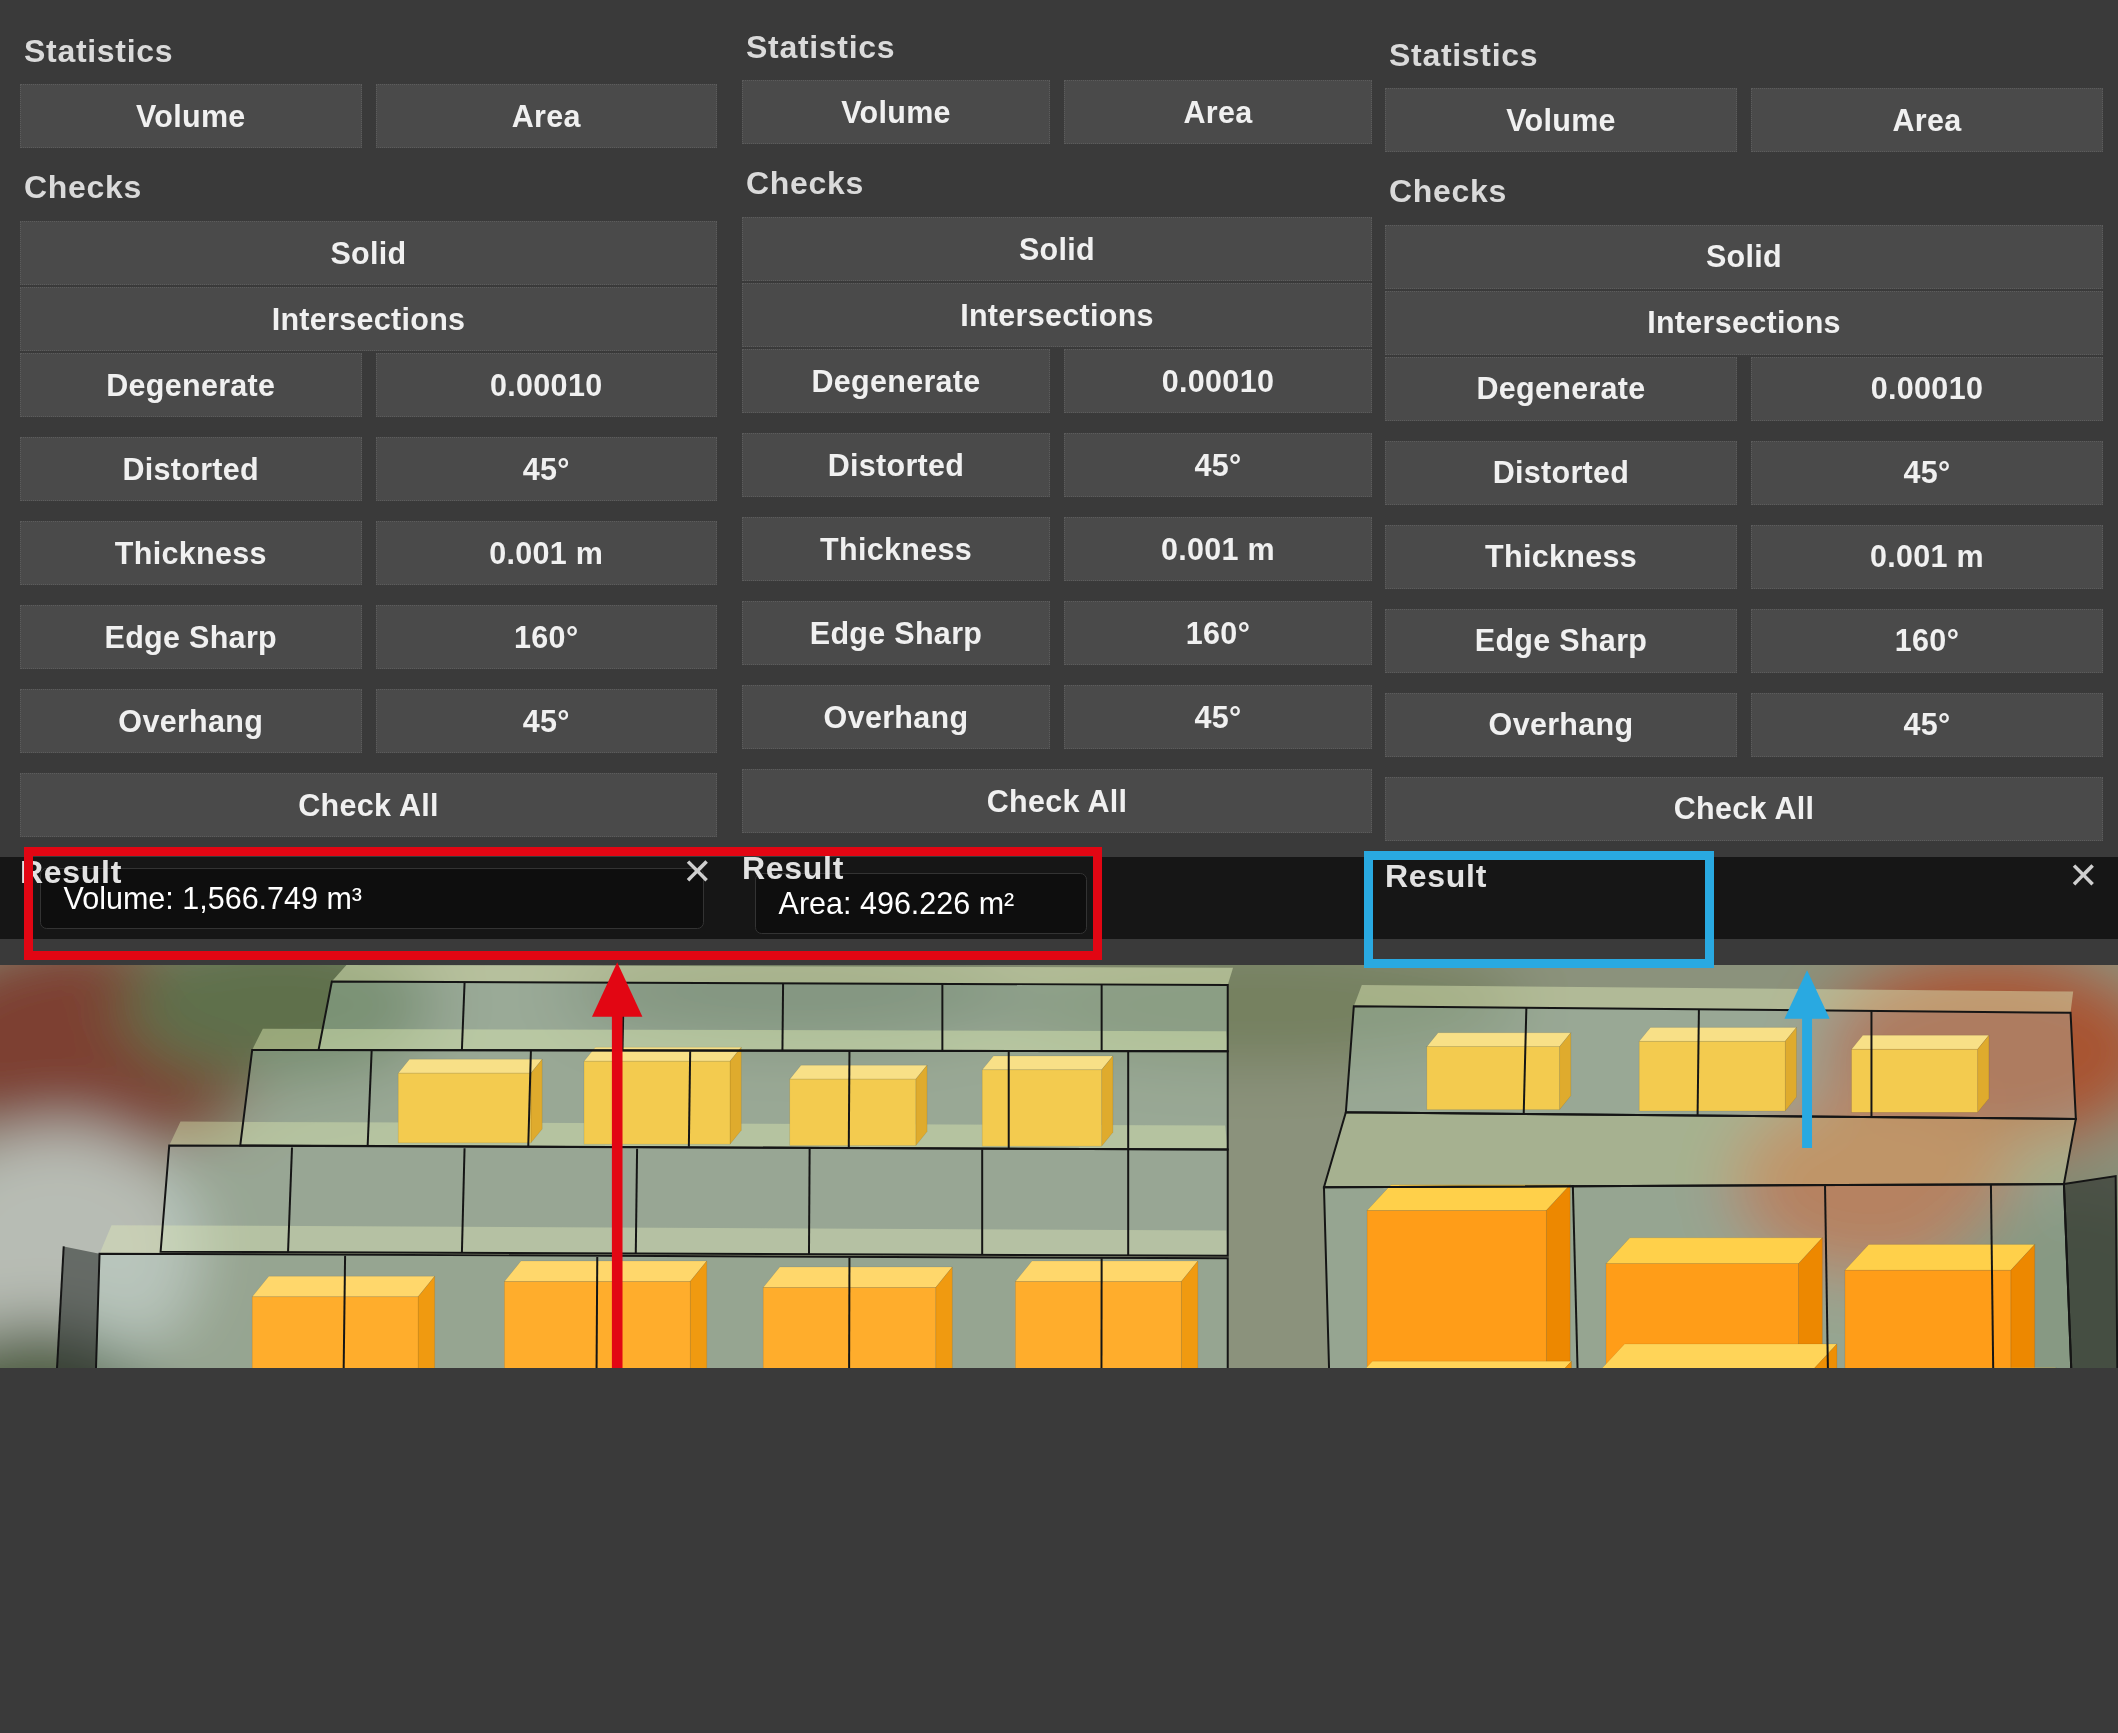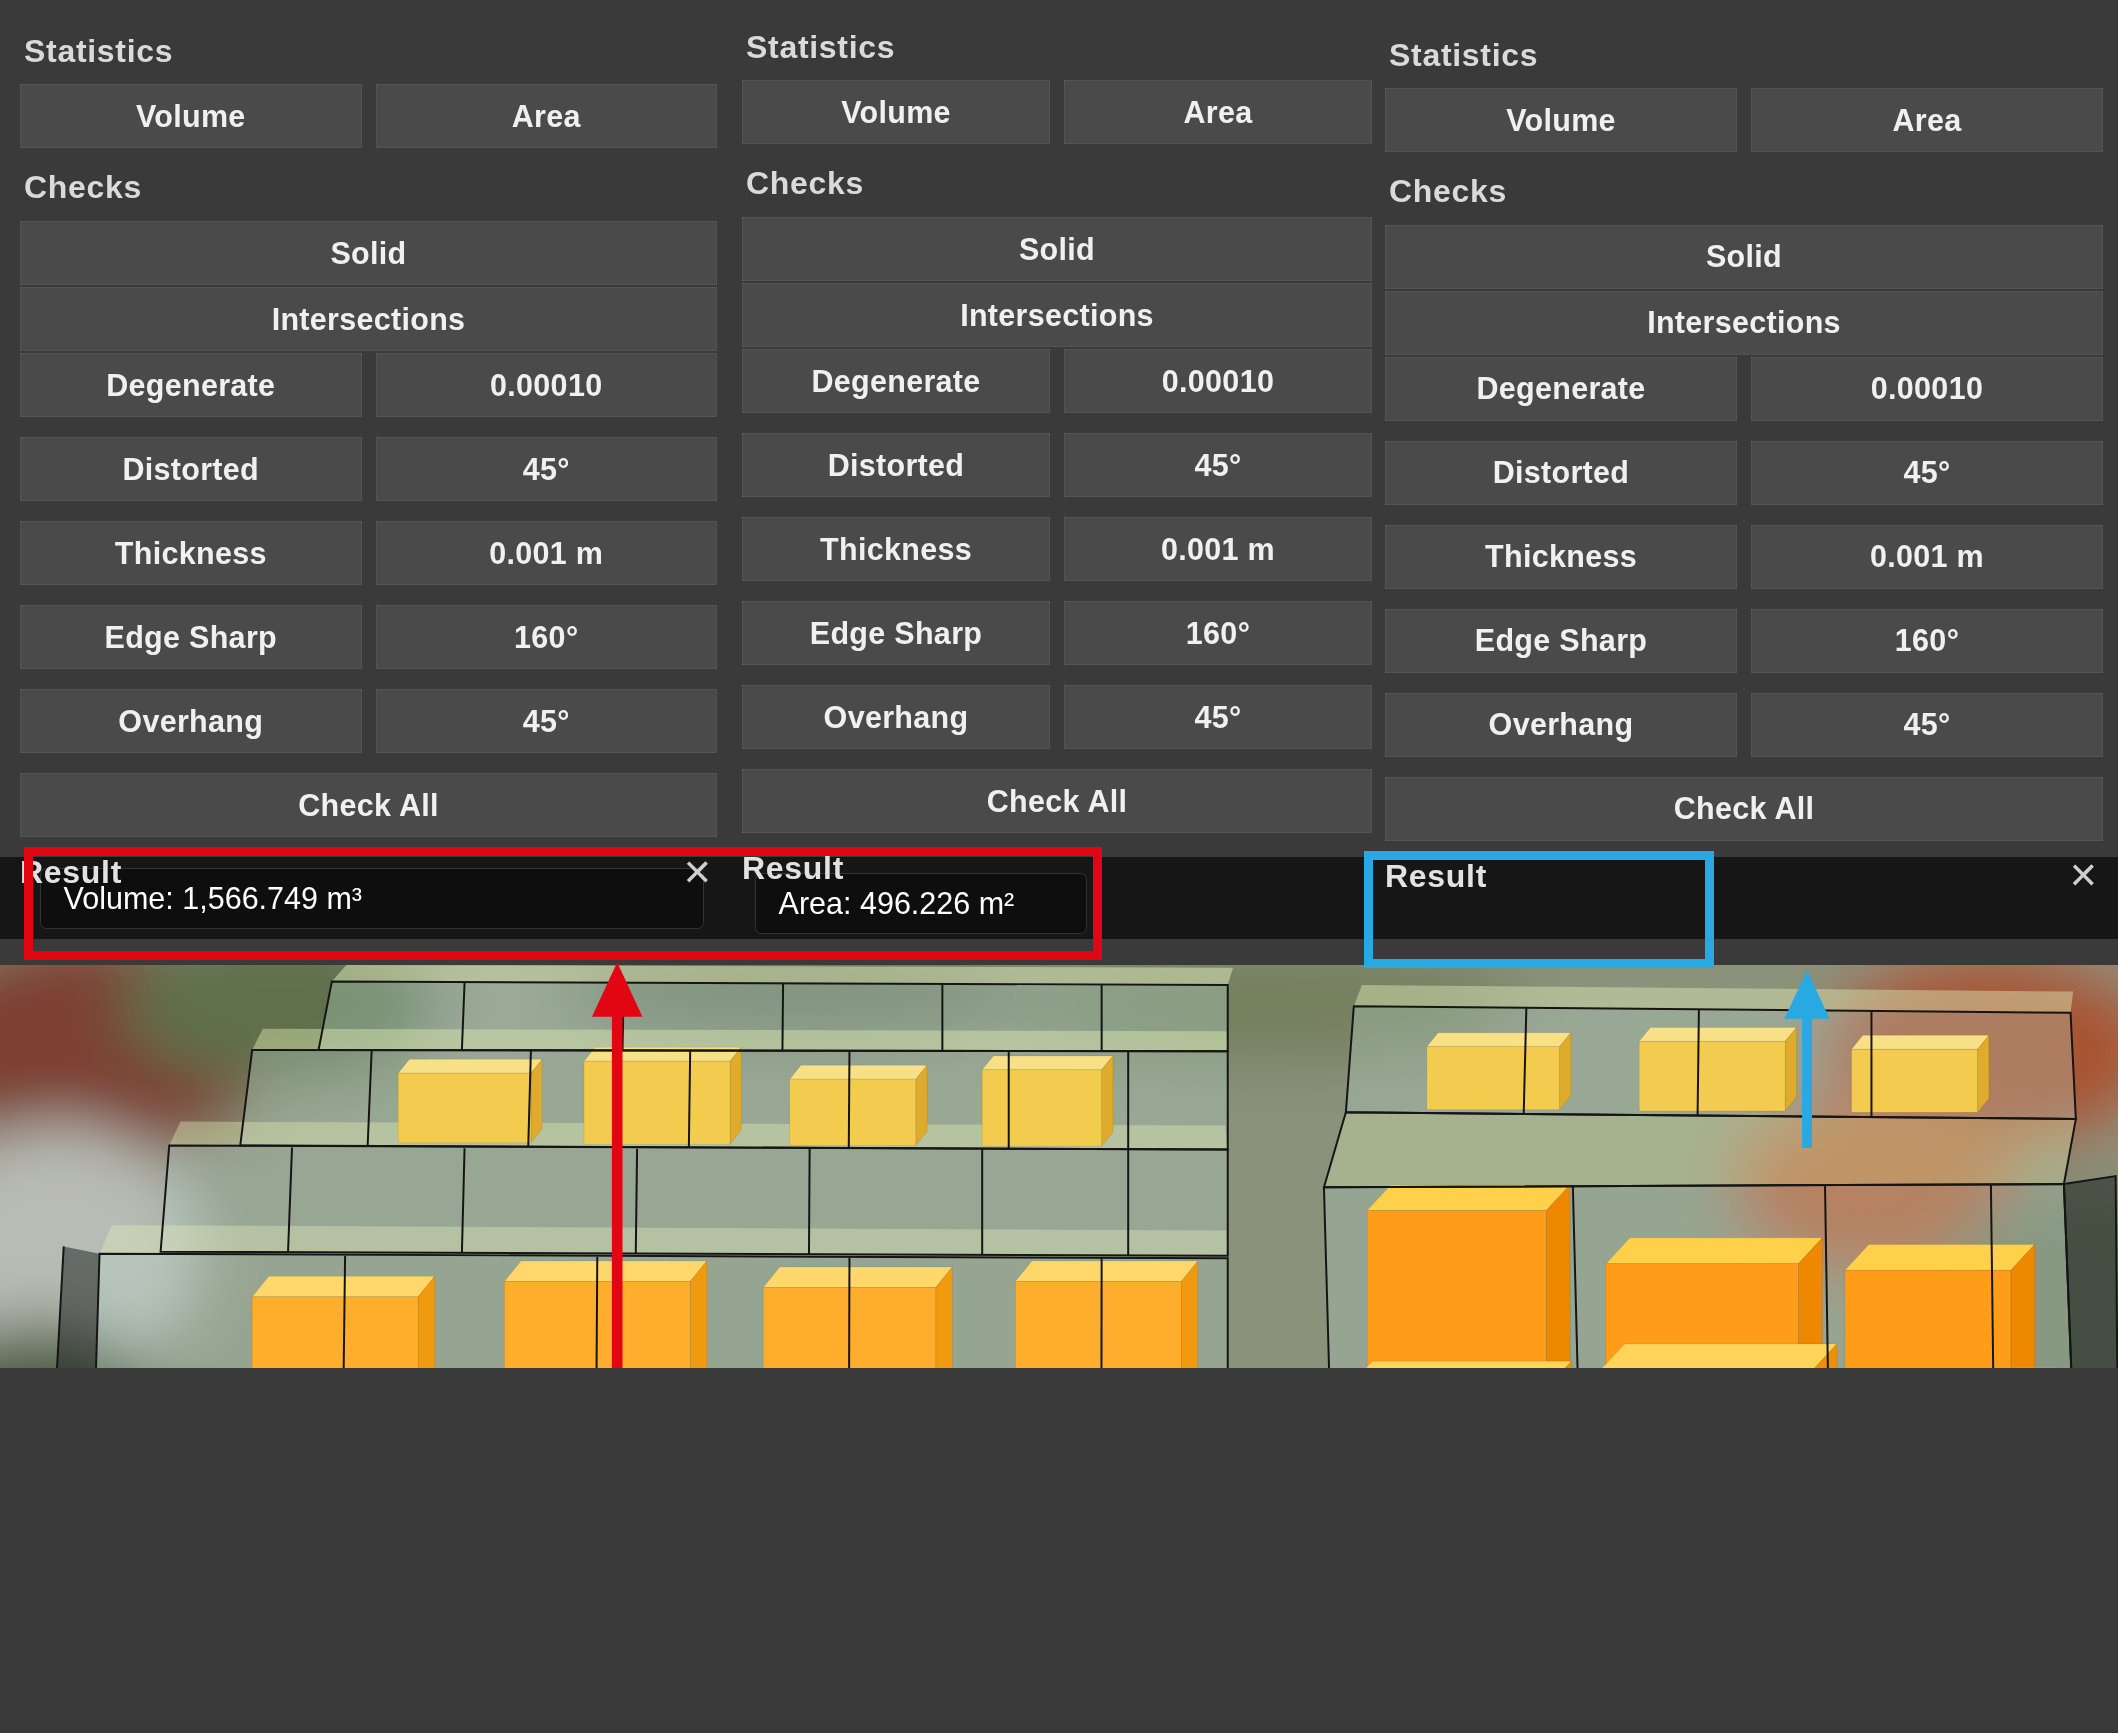--- a/index.html
+++ b/index.html
@@ -11,21 +11,21 @@
   .panel-title { color:#dadada; font-size:32px; line-height:38px; font-weight:600; margin:18.6px 4px 14.6px; letter-spacing:0.7px; }
   .btn {
     background:#4a4a4a; border:1.3px dotted #5c5c5c; color:#f0f0f0;
     font-family:"Liberation Sans", sans-serif; font-size:30.5px; font-weight:600;
     height:64px; display:flex; align-items:center; justify-content:center;
     width:100%; cursor:pointer; letter-spacing:0.3px;
   }
   .row2 { display:grid; grid-template-columns:1fr 1fr; gap:14px; margin-bottom:20px; }
   .full { margin-bottom:2px; }
   .checkall { margin-top:13.3px;text-align:center; }
-  .result-head { display:flex; justify-content:space-between; align-items:center; margin-top:17px; color:#e2e2e2; font-size:32px; font-weight:600; letter-spacing:0.7px; padding-right:4px; }
+  .result-head { display:flex; justify-content:space-between; margin-top:17px; color:#e2e2e2; font-size:32px; font-weight:600; letter-spacing:0.7px; padding-right:4px; }
   .close { font-size:36px; font-weight:400; color:#cfcfcf; cursor:pointer; line-height:1; }
 
   .result-strip { position:absolute; left:0; top:857px; width:2119px; height:82px; background:#161616; z-index:8; }
   .result-bar { position:absolute; background:#0e0e0e; border:0.7px solid #333; border-radius:6.6px; display:flex; align-items:center; padding:0 22.6px; height:61px; color:#ffffff; font-size:30.5px; z-index:10; }
 
   .hl { position:absolute; z-index:30; pointer-events:none; }
   .hl.red  { left:24px;  top:847px; width:1078px; height:113px; border:9.3px solid #e20613; }
   .hl.blue { left:1364px; top:851px; width:350px;  height:117px; border:9.3px solid #29a9e1; }
 
   .scene { position:absolute; left:0; top:965px; z-index:5; }

